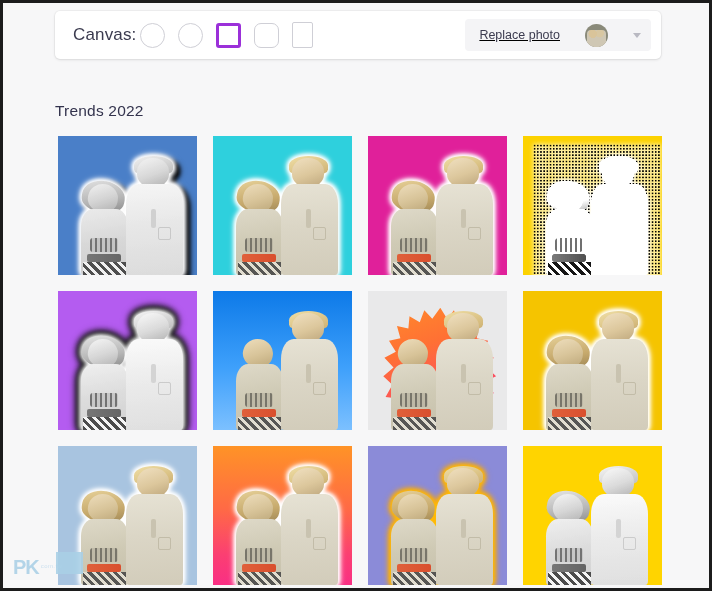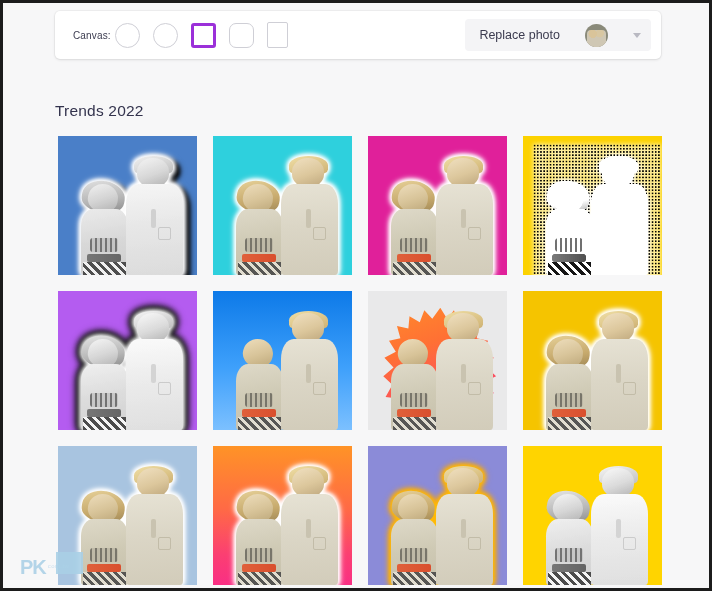--- a/index.html
+++ b/index.html
@@ -34,21 +34,21 @@
     height: 48px;
     background: #ffffff;
     border-radius: 5px;
     box-shadow: 0 1px 3px rgba(0,0,0,0.10), 0 0 0 1px rgba(0,0,0,0.03);
     display: flex;
     align-items: center;
     box-sizing: border-box;
     padding: 0 10px 0 18px;
   }
   #canvas-label {
-    font-size: 10px;
+    font-size: 17px;
     color: #3b3b4f;
     letter-spacing: .15px;
     margin-right: 4px;
     white-space: nowrap;
   }
   .shape-list { display: flex; align-items: center; gap: 13px; }
   .shape {
     width: 25px; height: 25px;
     border: 1.6px solid #cfcfd6;
     box-sizing: border-box;
@@ -71,20 +71,21 @@
     display: flex;
     align-items: center;
     gap: 25px;
     background: #f4f4f6;
     border: none;
     border-radius: 4px;
     height: 32px;
     padding: 0 7px 0 14px;
     cursor: pointer;
     font-family: inherit;
+    text-decoration: underline;
   }
   #replace-photo-label {
     font-size: 12.5px;
     color: #3b3b4f;
     white-space: nowrap;
   }
   #replace-photo-thumb {
     width: 23px; height: 23px;
     border-radius: 50%;
     overflow: hidden;
@@ -268,21 +269,21 @@
       93% 82%, 83% 80%, 85% 92%, 76% 87%, 74% 99%, 66% 91%, 60% 100%, 54% 90%,
       46% 100%, 40% 90%, 33% 99%, 28% 88%, 19% 93%, 17% 82%, 8% 85%, 11% 74%,
       2% 73%, 8% 63%, 0% 56%, 9% 49%, 1% 41%, 11% 36%, 5% 27%, 15% 25%,
       12% 15%, 22% 17%, 23% 7%, 32% 12%, 36% 2%, 43% 9%
     );
   }
 
   
   #watermark {
     position: absolute;
-    left: 17px;
+    left: 10px;
     bottom: 11px;
     display: flex;
     align-items: center;
     gap: 2px;
     opacity: .85;
     pointer-events: none;
   }
   #watermark-text {
     font-size: 20px;
     font-weight: bold;

